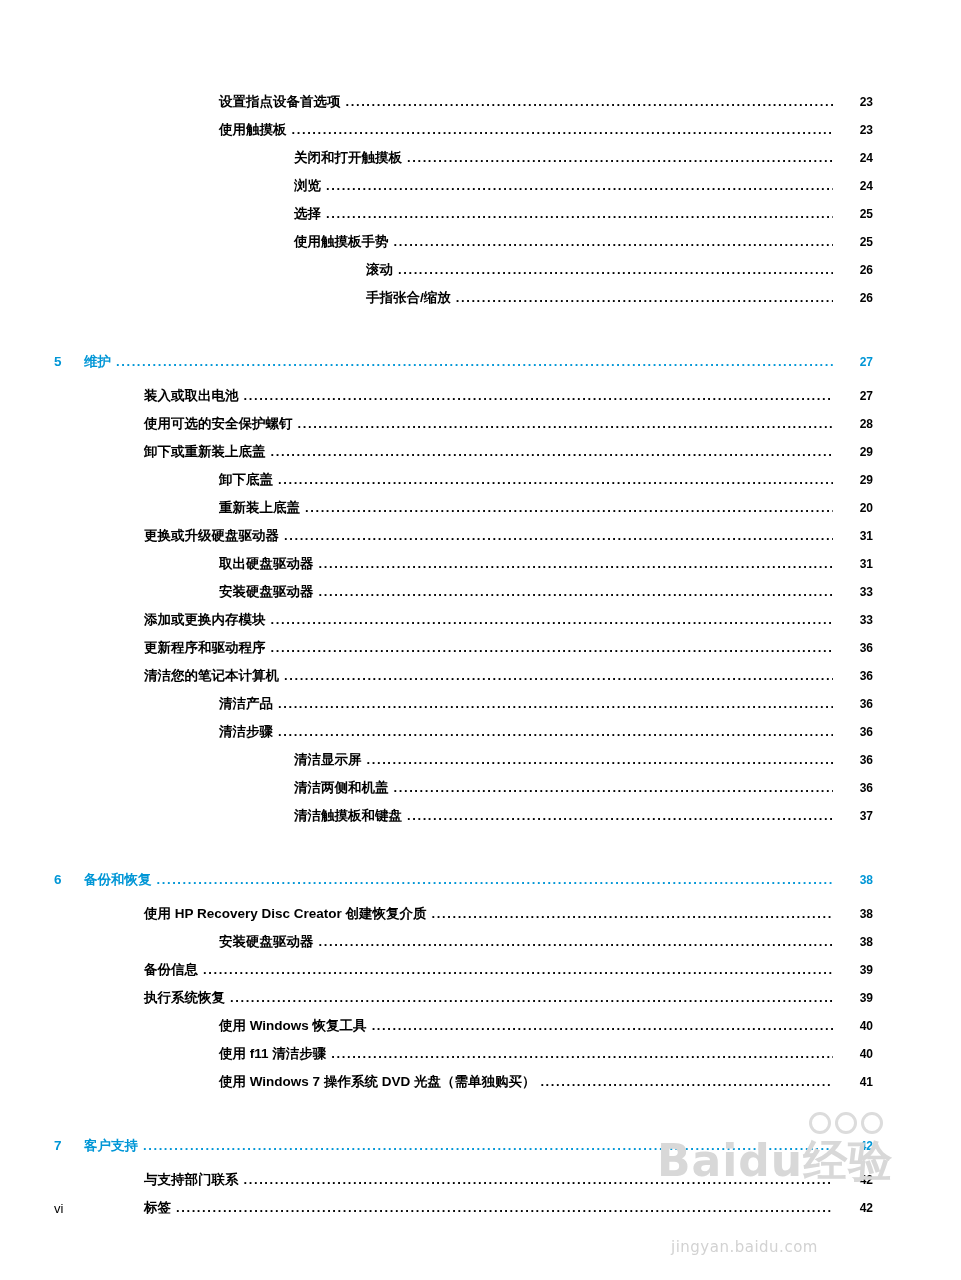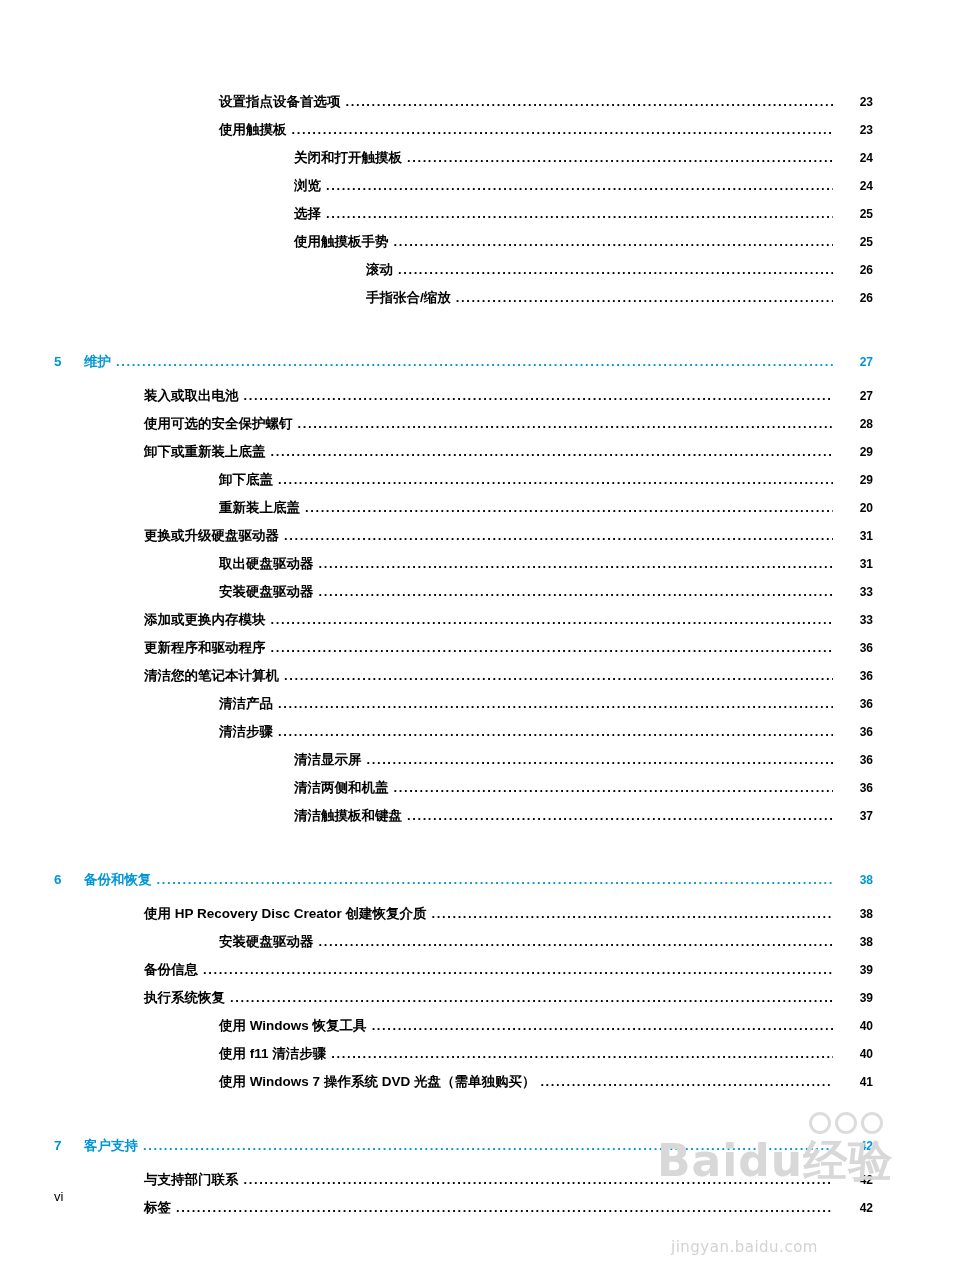--- a/index.html
+++ b/index.html
@@ -76,21 +76,21 @@
   .lvl1 { padding-left: 90px; }
   .lvl2 { padding-left: 165px; }
   .lvl3 { padding-left: 240px; }
   .lvl4 { padding-left: 312px; }
 
   .spacer-lg { height: 36px; }
 
   .folio {
     position: absolute;
     left: 54px;
-    bottom: 76px;
+    bottom: 64px;
     font-size: 13px;
     color: #000;
     text-align: center;
   }
   
   .watermark {
     position: absolute;
     right: 64px;
     bottom: 58px;
     width: 240px;

